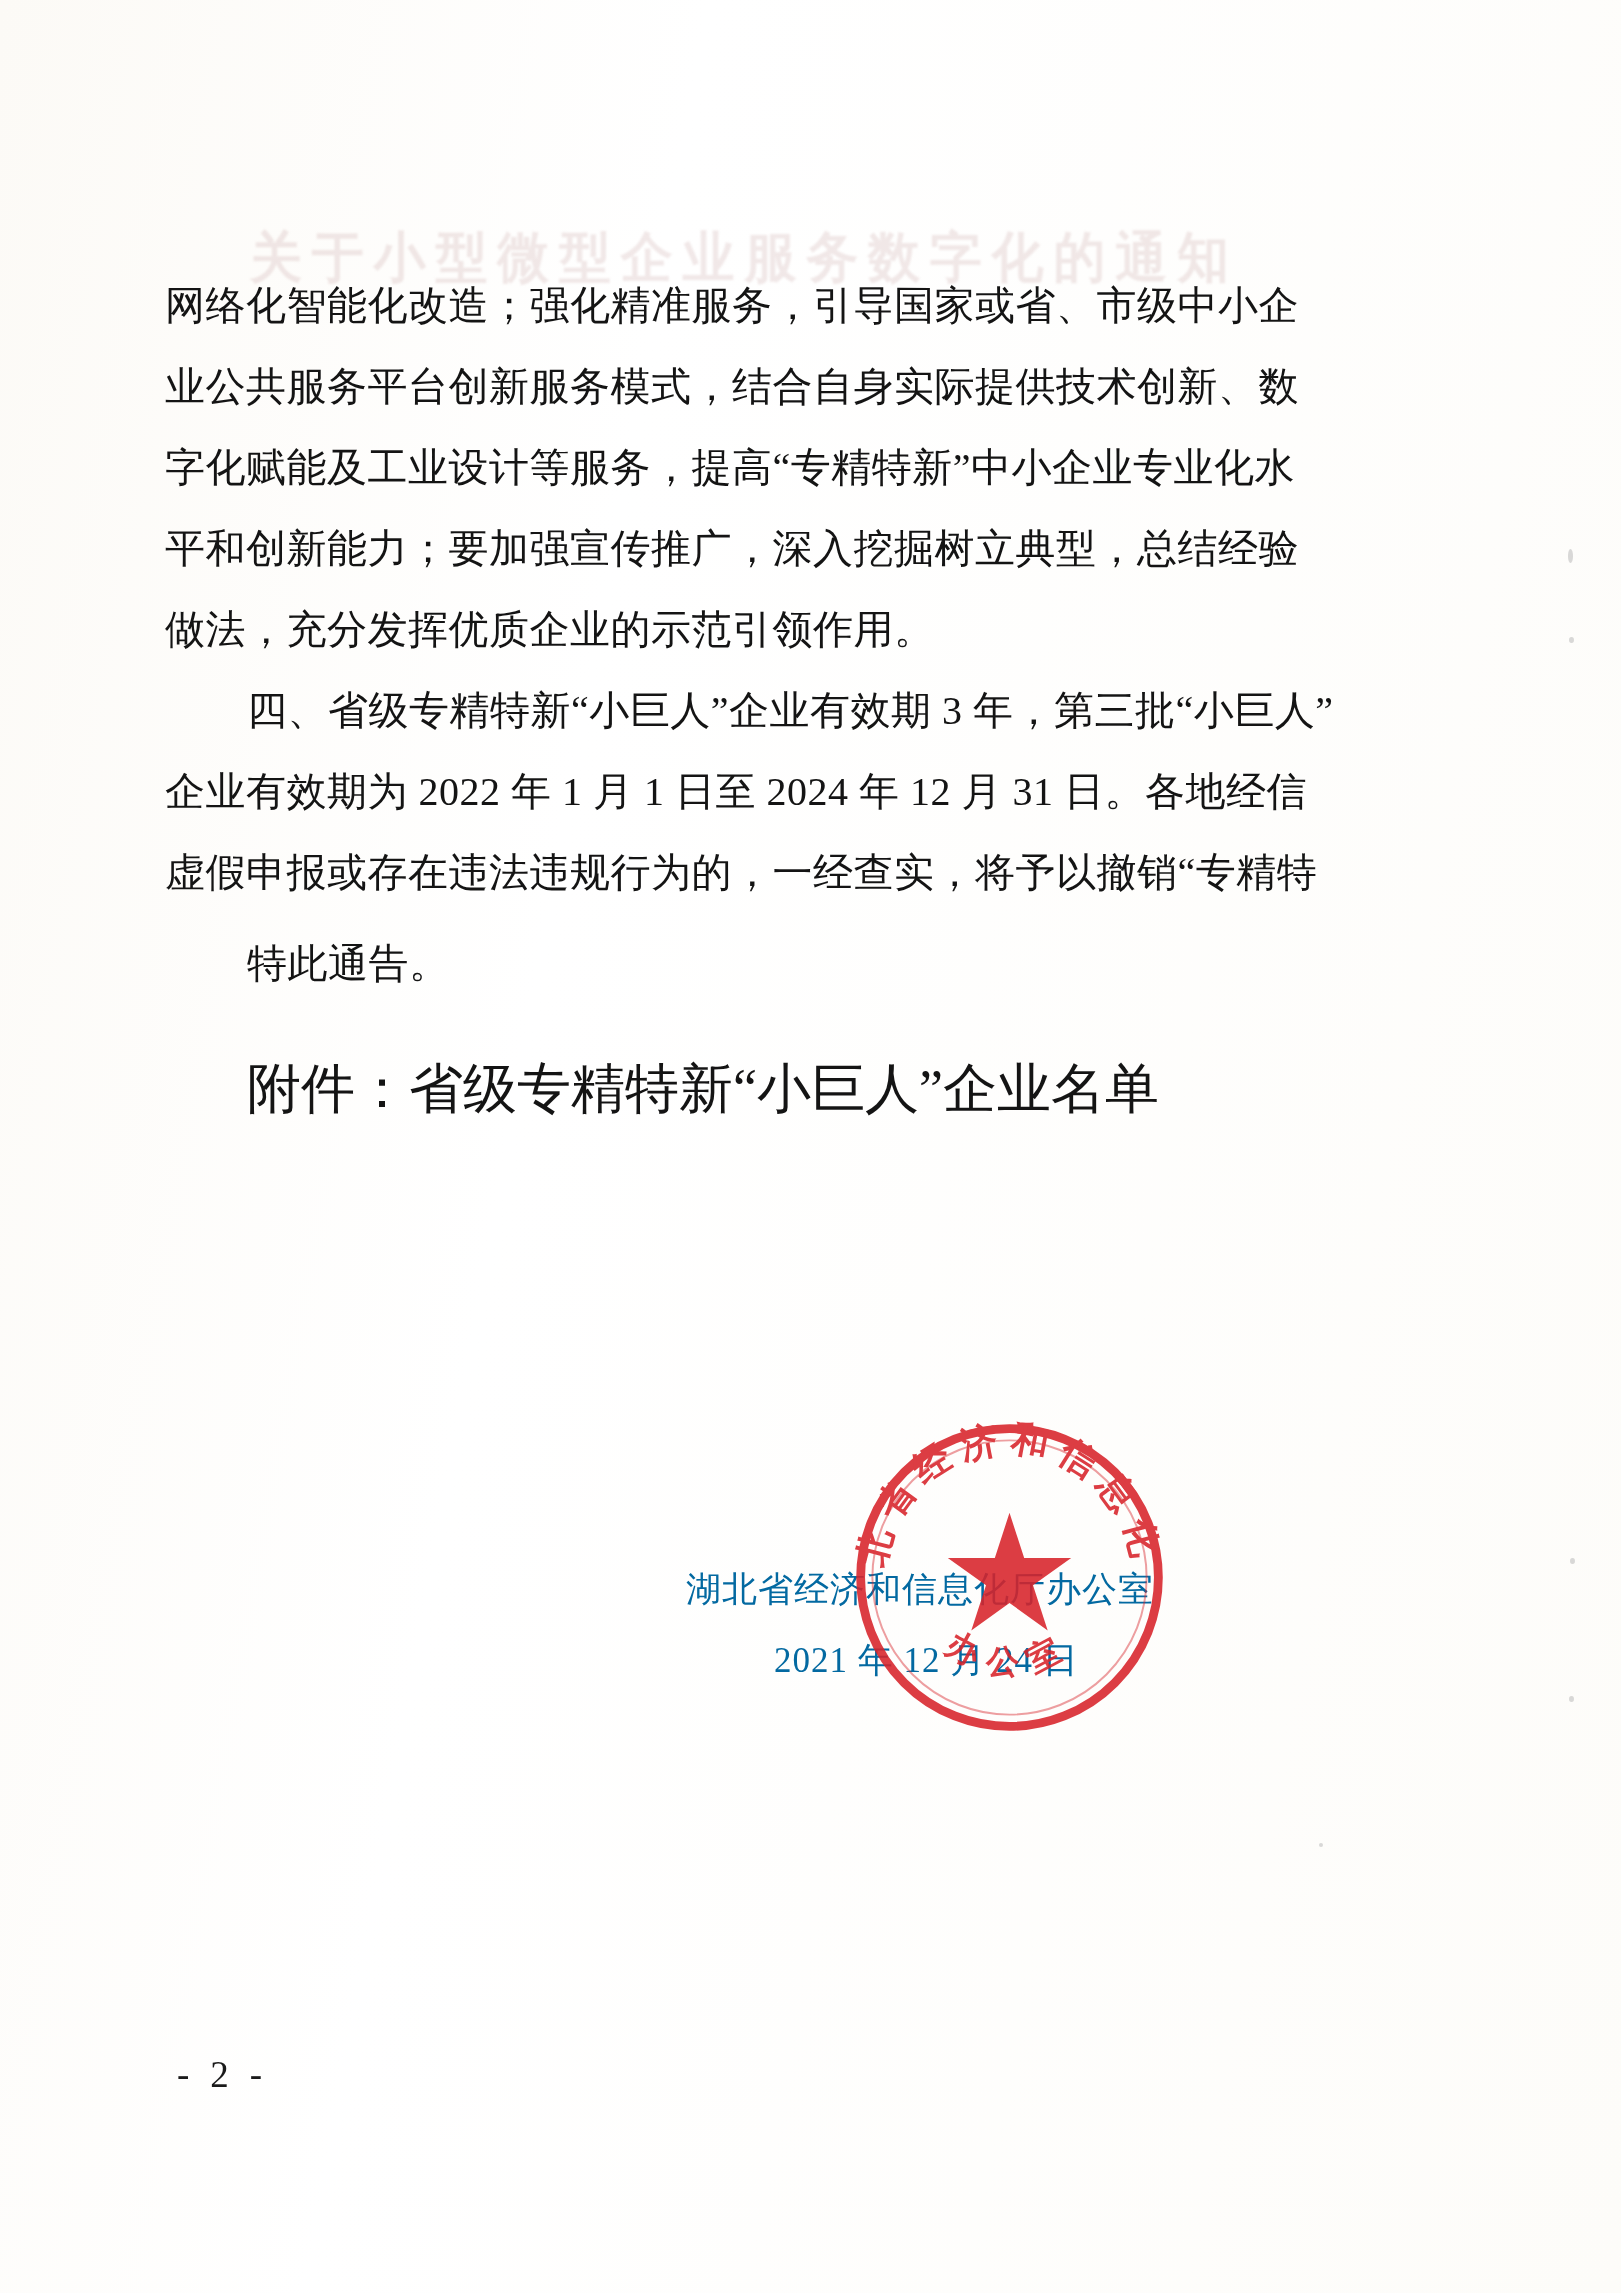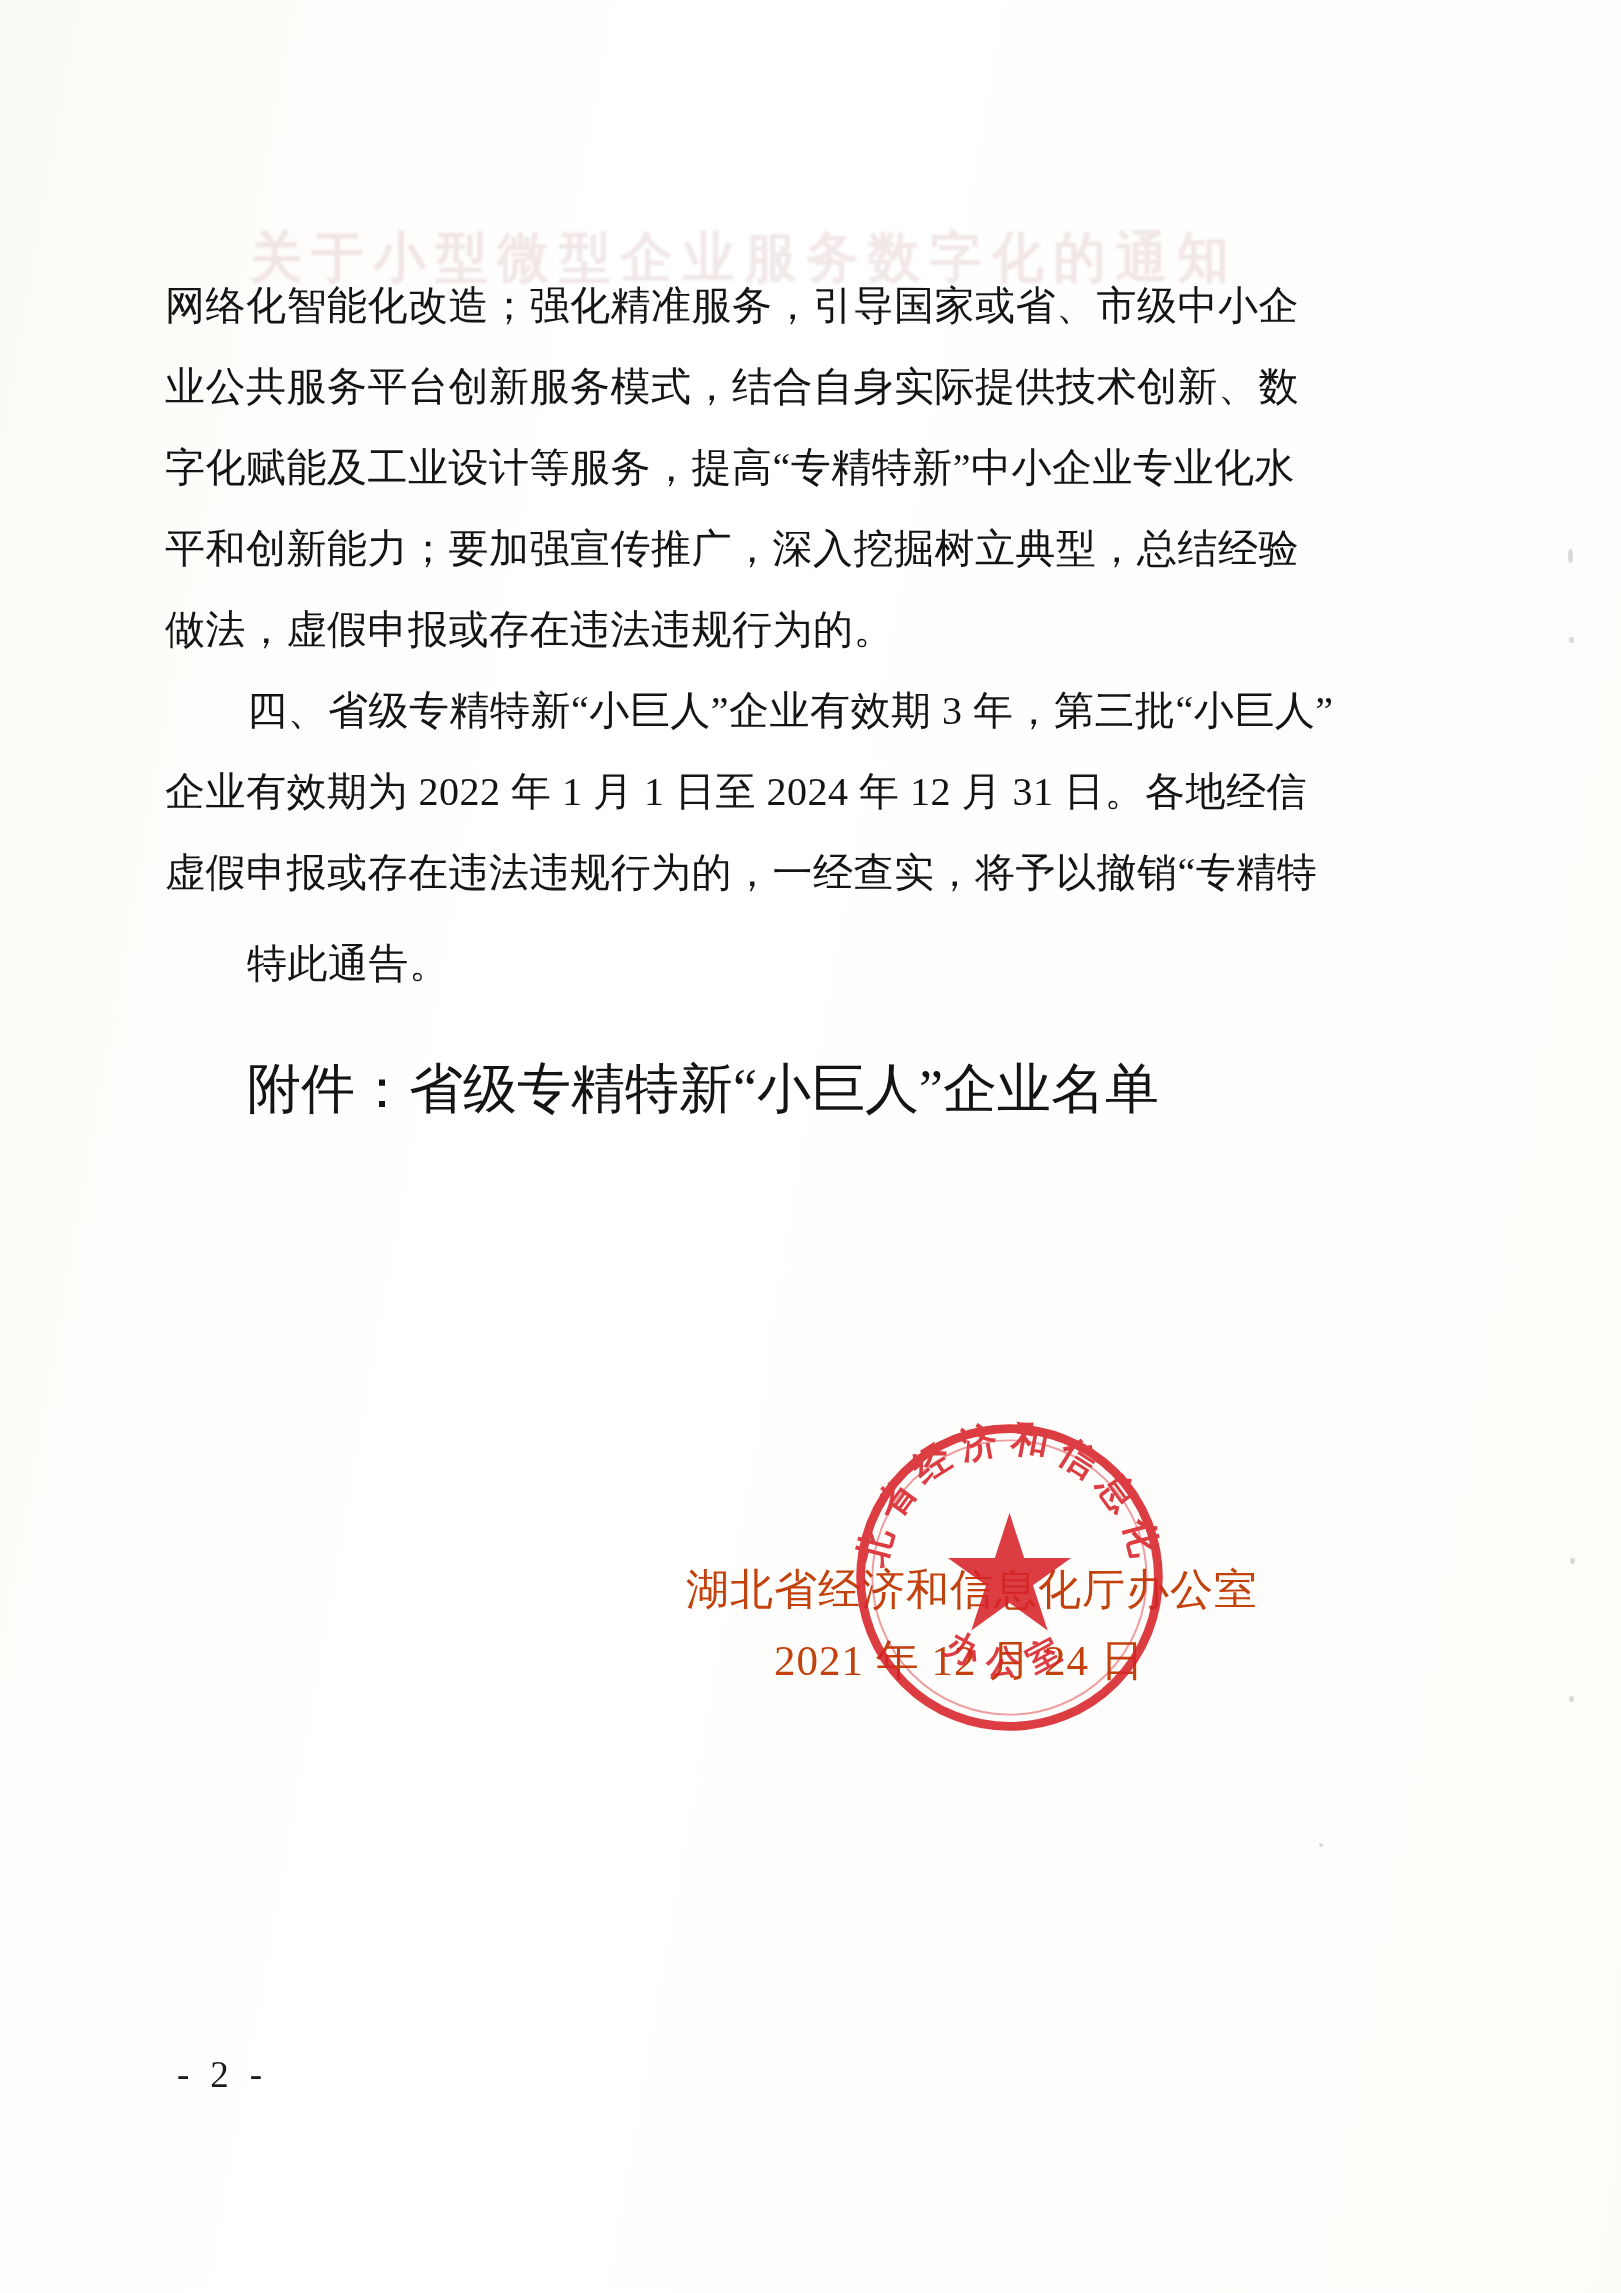--- a/index.html
+++ b/index.html
@@ -87,23 +87,23 @@
   
   .signature {
     position: absolute;
     top: 1554px;
     left: 686px;
     width: 608px;
     text-align: left;
     z-index: 4;
   }
   .signature .line {
-    font-size: 43px;
+    font-size: 35px;
     line-height: 71px;
-    color: #c2410c;
+    color: #0369a1;
     letter-spacing: 1px;
   }
   .signature .date {
     margin-left: 88px;
   }
 
   
   .seal {
     position: absolute;
     top: 1411px;
@@ -147,21 +147,21 @@
 
   <div class="ghost-title">关于小型微型企业服务数字化的通知</div>
 
   <div class="content">
 
     <div class="para">
       <p class="body-line">网络化智能化改造；强化精准服务，引导国家或省、市级中小企</p>
       <p class="body-line">业公共服务平台创新服务模式，结合自身实际提供技术创新、数</p>
       <p class="body-line">字化赋能及工业设计等服务，提高“专精特新”中小企业专业化水</p>
       <p class="body-line">平和创新能力；要加强宣传推广，深入挖掘树立典型，总结经验</p>
-      <p class="body-line">做法，虚假申报或存在违法违规行为的。</p>
+      <p class="body-line">做法，充分发挥优质企业的示范引领作用。</p>
     </div>
 
     <div class="para indent">
       <p class="body-line">四、省级专精特新“小巨人”企业有效期 3 年，第三批“小巨人”</p>
       <p class="body-line">企业有效期为 2022 年 1 月 1 日至 2024 年 12 月 31 日。各地经信</p>
       <p class="body-line">虚假申报或存在违法违规行为的，一经查实，将予以撤销“专精特</p>
     </div>
 
     <div class="gap-sm"></div>
 

